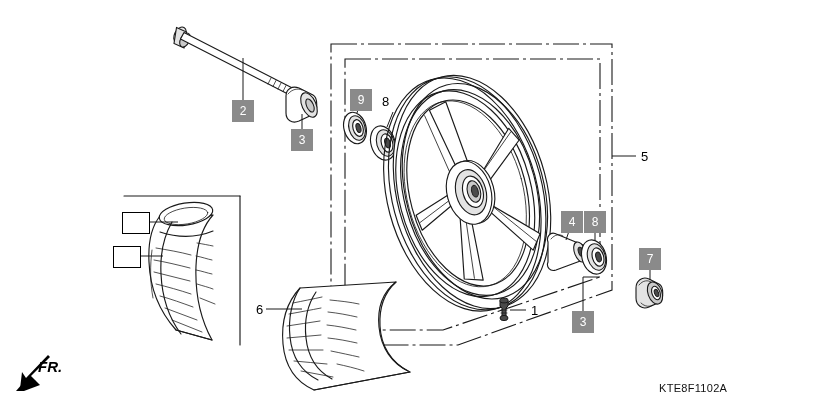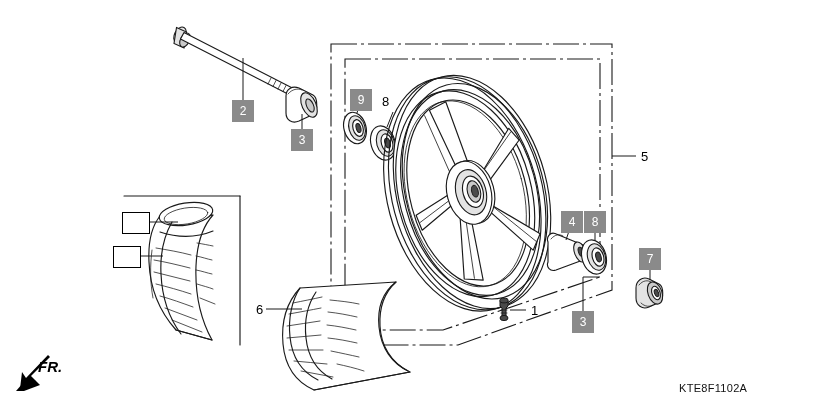--- a/index.html
+++ b/index.html
@@ -7,21 +7,21 @@
        font-family:"Liberation Sans",sans-serif;}
   #stage{position:relative;width:840px;height:420px;background:#fff;}
   svg#art{position:absolute;left:0;top:0;width:840px;height:420px;}
   .callout-box{position:absolute;width:22px;height:22px;background:#8a8a8a;
       color:#fff;font-size:12px;display:flex;align-items:center;
       justify-content:center;letter-spacing:0;}
   .callout-plain{position:absolute;color:#000;font-size:13px;}
   .blank-box{position:absolute;width:26px;height:20px;background:#fff;
       border:1.4px solid #000;}
   #partcode{position:absolute;left:659px;top:382px;font-size:11px;color:#111;
-      letter-spacing:.3px;margin-left:20px;}
+      letter-spacing:.3px;}
   #frlabel{position:absolute;left:38px;top:358px;font-size:15px;
       font-weight:bold;font-style:italic;color:#000;}
 </style>
 </head>
 <body>
 
 <div id="stage">
 
   <svg id="art" viewBox="0 0 840 420">
     <defs>

